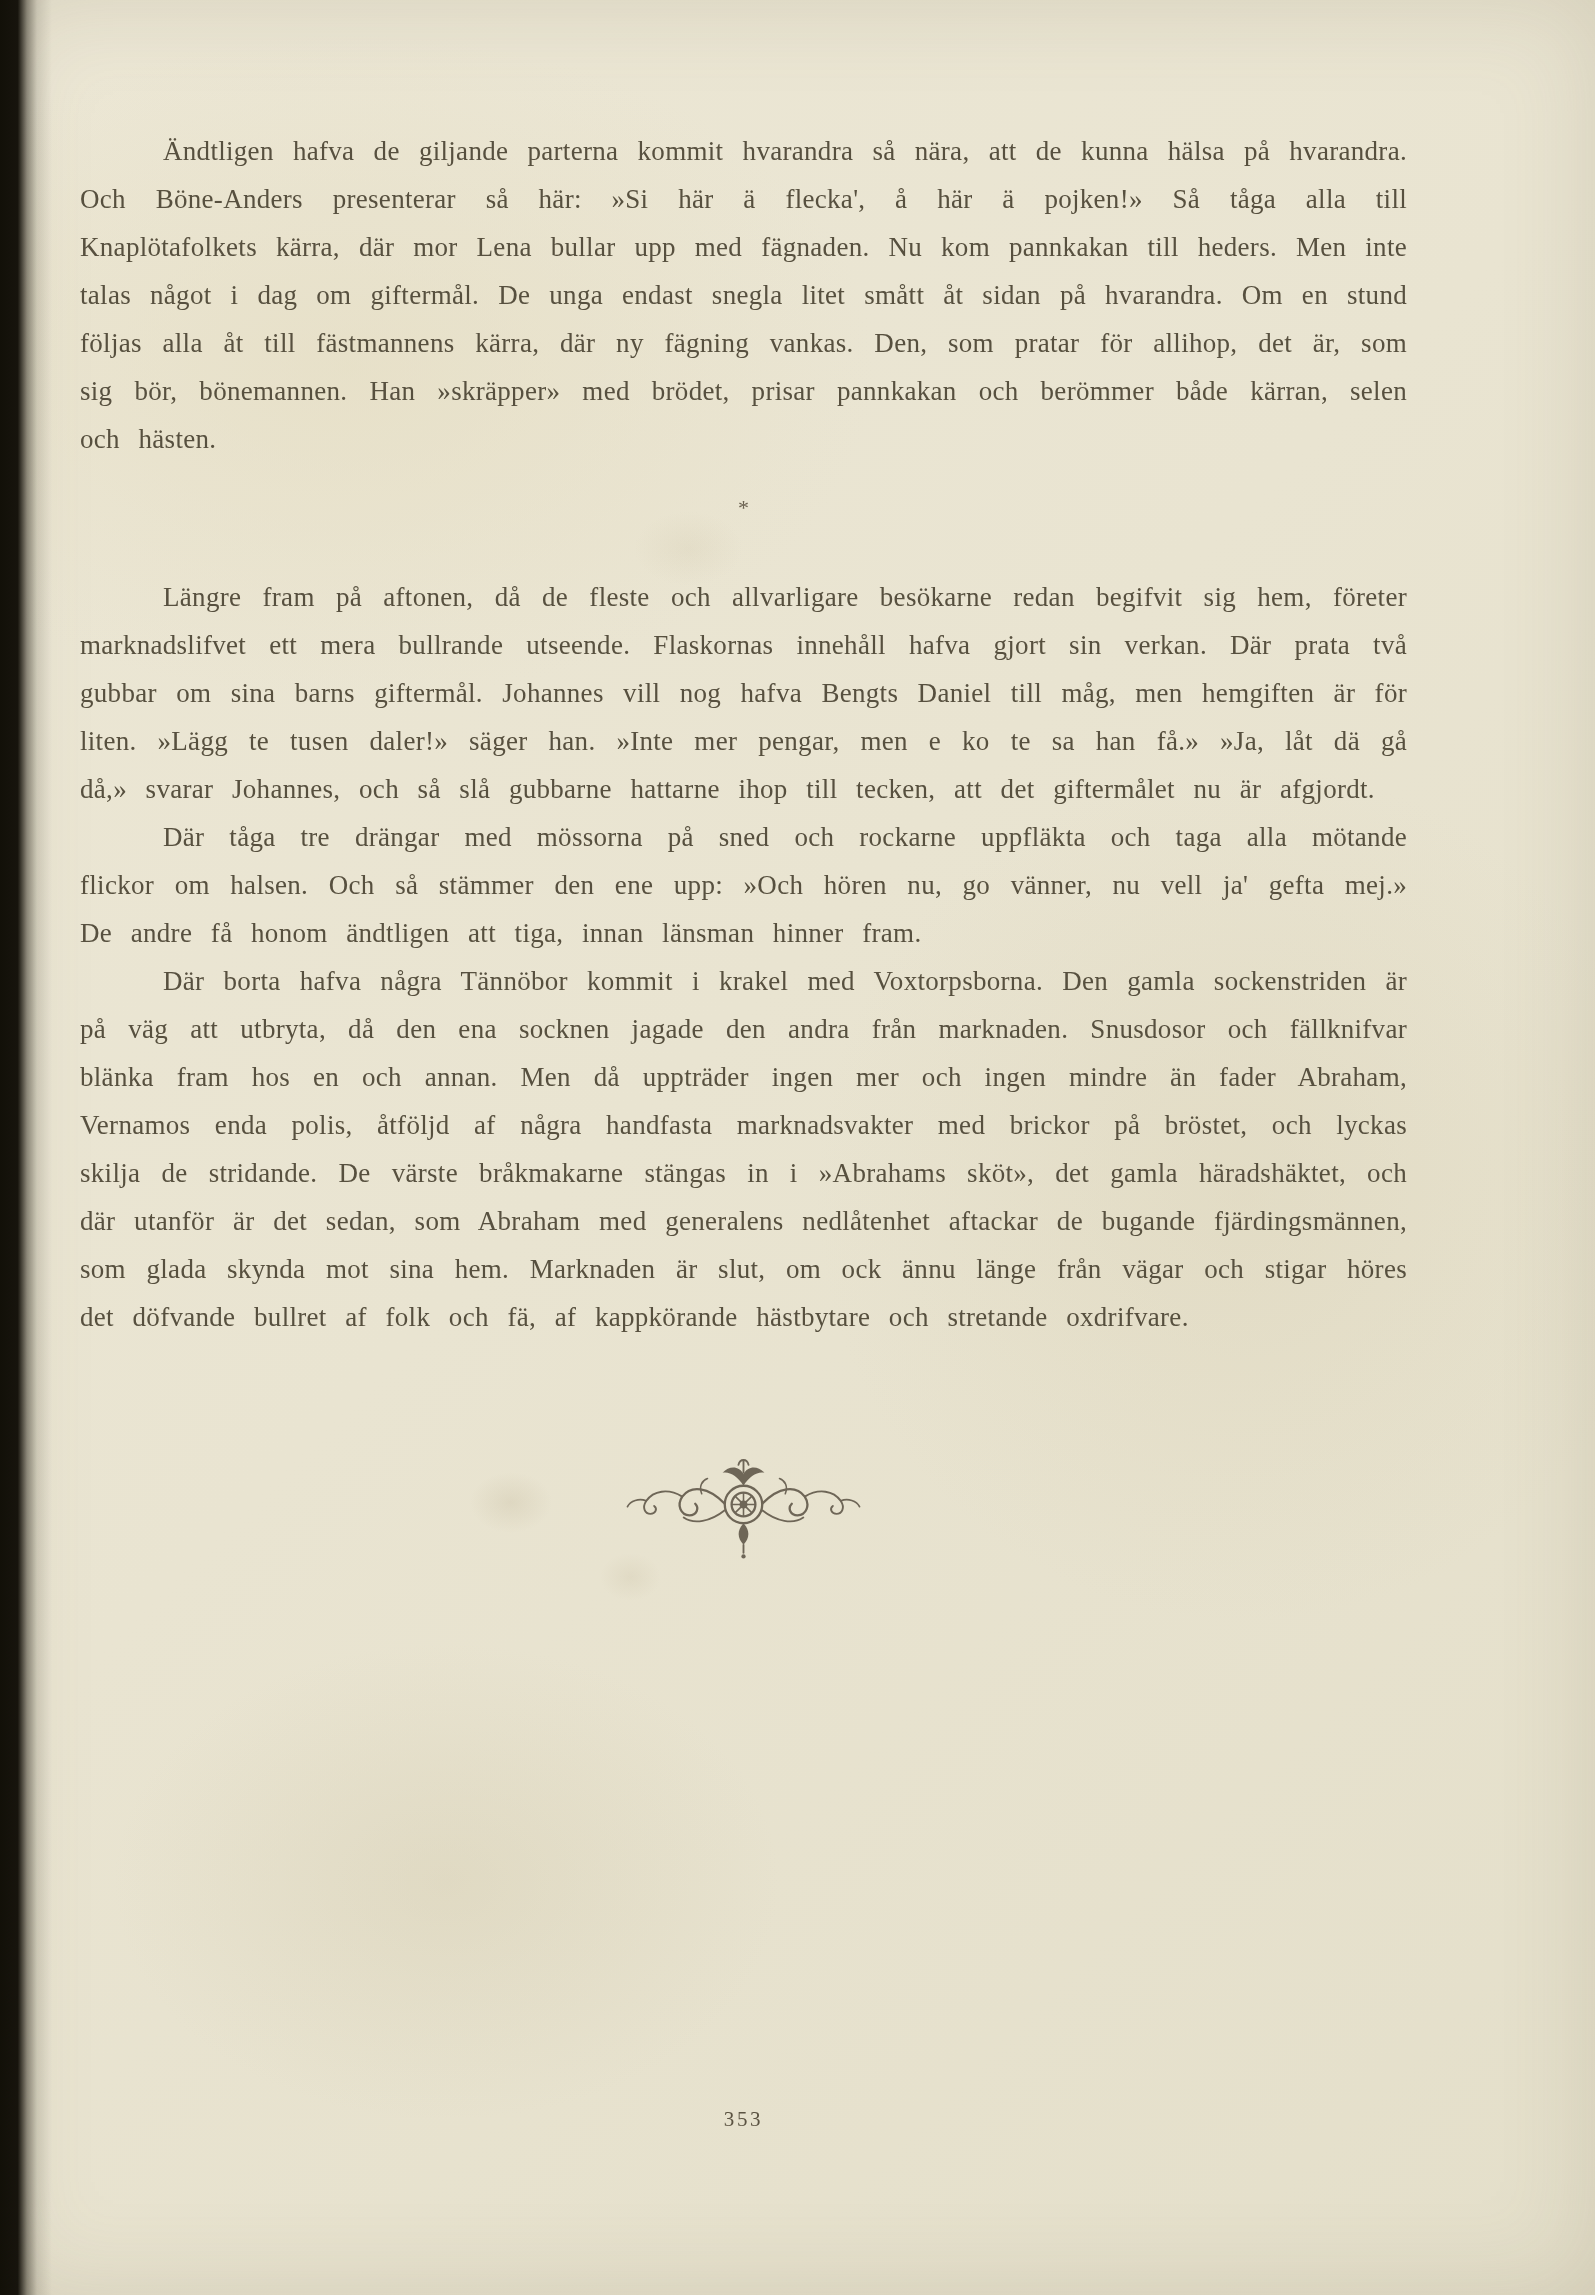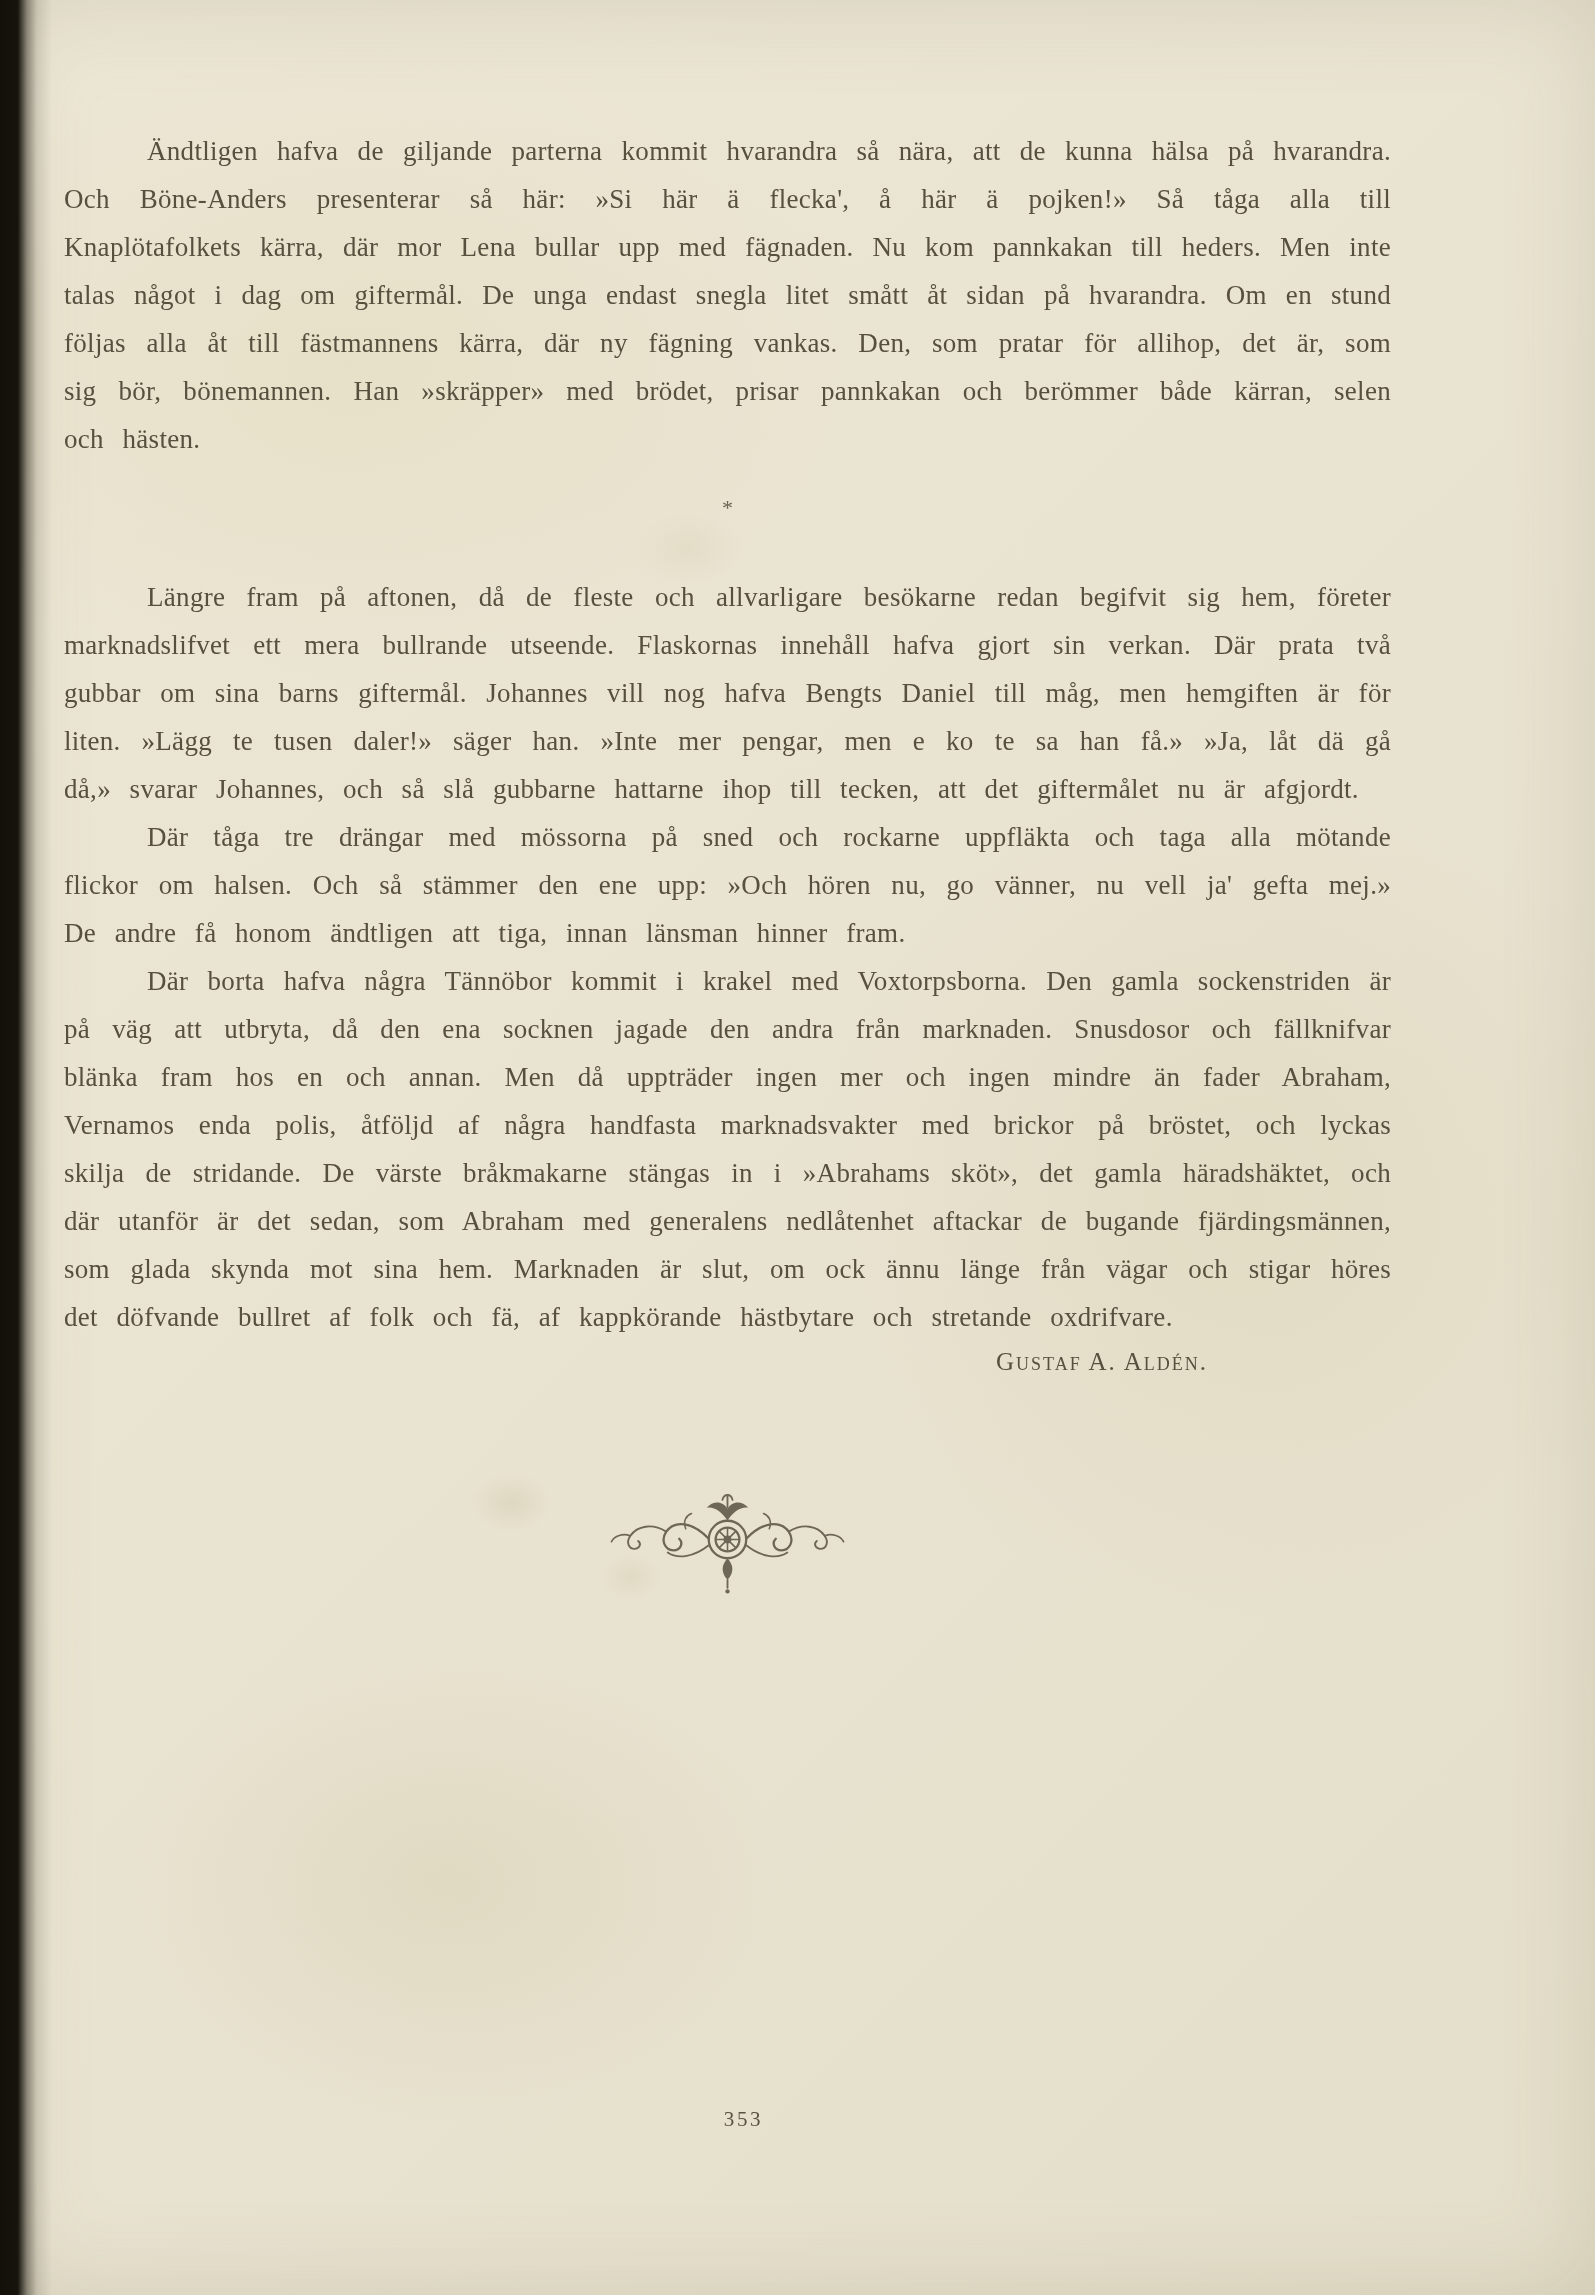--- a/index.html
+++ b/index.html
@@ -41,21 +41,21 @@
   }
   .stain-1 { left: 470px; top: 1472px; width: 82px; height: 61px;
     background: radial-gradient(closest-side, rgba(168,152,116,0.16), rgba(168,152,116,0)); }
   .stain-2 { left: 600px; top: 1553px; width: 61px; height: 48px;
     background: radial-gradient(closest-side, rgba(168,152,116,0.12), rgba(168,152,116,0)); }
   .stain-3 { left: 634px; top: 511px; width: 109px; height: 75px;
     background: radial-gradient(closest-side, rgba(175,160,124,0.10), rgba(175,160,124,0)); }
 
   .text-block {
     position: absolute;
-    left: 64px;
+    left: 80px;
     top: 127px;
     width: 1327px;
     color: #57503f;
   }
   p.para {
     margin: 0;
     font-size: 27px;
     line-height: 48px;
     text-align: justify;
     text-indent: 83px;
@@ -112,21 +112,20 @@
   <div class="text-block">
 
     <p class="para">Ändtligen hafva de giljande parterna kommit hvarandra så nära, att de kunna hälsa på hvarandra. Och Böne-Anders presenterar så här: »Si här ä flecka', å här ä pojken!» Så tåga alla till Knaplötafolkets kärra, där mor Lena bullar upp med fägnaden. Nu kom pannkakan till heders. Men inte talas något i dag om giftermål. De unga endast snegla litet smått åt sidan på hvarandra. Om en stund följas alla åt till fästmannens kärra, där ny fägning vankas. Den, som pratar för allihop, det är, som sig bör, bönemannen. Han »skräpper» med brödet, prisar pannkakan och berömmer både kärran, selen och hästen.</p>
 
     <div class="separator">*</div>
 
     <p class="para">Längre fram på aftonen, då de fleste och allvarligare besökarne redan begifvit sig hem, företer marknadslifvet ett mera bullrande utseende. Flaskornas innehåll hafva gjort sin verkan. Där prata två gubbar om sina barns giftermål. Johannes vill nog hafva Bengts Daniel till måg, men hemgiften är för liten. »Lägg te tusen daler!» säger han. »Inte mer pengar, men e ko te sa han få.» »Ja, låt dä gå då,» svarar Johannes, och så slå gubbarne hattarne ihop till tecken, att det giftermålet nu är afgjordt.</p>
     <p class="para">Där tåga tre drängar med mössorna på sned och rockarne uppfläkta och taga alla mötande flickor om halsen. Och så stämmer den ene upp: »Och hören nu, go vänner, nu vell ja' gefta mej.» De andre få honom ändtligen att tiga, innan länsman hinner fram.</p>
     <p class="para">Där borta hafva några Tännöbor kommit i krakel med Voxtorpsborna. Den gamla sockenstriden är på väg att utbryta, då den ena socknen jagade den andra från marknaden. Snusdosor och fällknifvar blänka fram hos en och annan. Men då uppträder ingen mer och ingen mindre än fader Abraham, Vernamos enda polis, åtföljd af några handfasta marknadsvakter med brickor på bröstet, och lyckas skilja de stridande. De värste bråkmakarne stängas in i »Abrahams sköt», det gamla häradshäktet, och där utanför är det sedan, som Abraham med generalens nedlåtenhet aftackar de bugande fjärdingsmännen, som glada skynda mot sina hem. Marknaden är slut, om ock ännu länge från vägar och stigar höres det döfvande bullret af folk och fä, af kappkörande hästbytare och stretande oxdrifvare.</p>
 
-    <div class="signature">Gustaf A. Aldén.</div>
 
     <div class="ornament-wrap">
       <svg width="245" height="123" viewBox="0 0 340 170" xmlns="http://www.w3.org/2000/svg">
         <g fill="none" stroke="#5e5547" stroke-width="3.2" stroke-linecap="round">
 
           <circle cx="170" cy="85" r="26"></circle>
           <circle cx="170" cy="85" r="16.5"></circle>
           <circle cx="170" cy="85" r="5.5" fill="#5e5547" stroke="none"></circle>
           <path d="M170 69 L170 101 M154 85 L186 85 M159 74 L181 96 M181 74 L159 96" stroke-width="2.2"></path>
 

